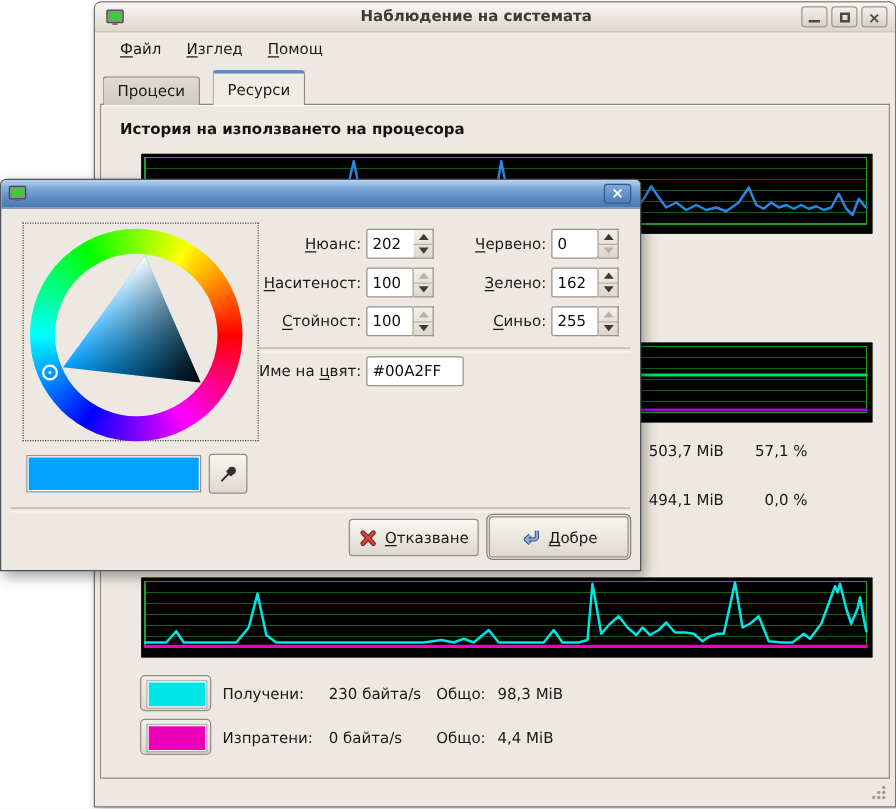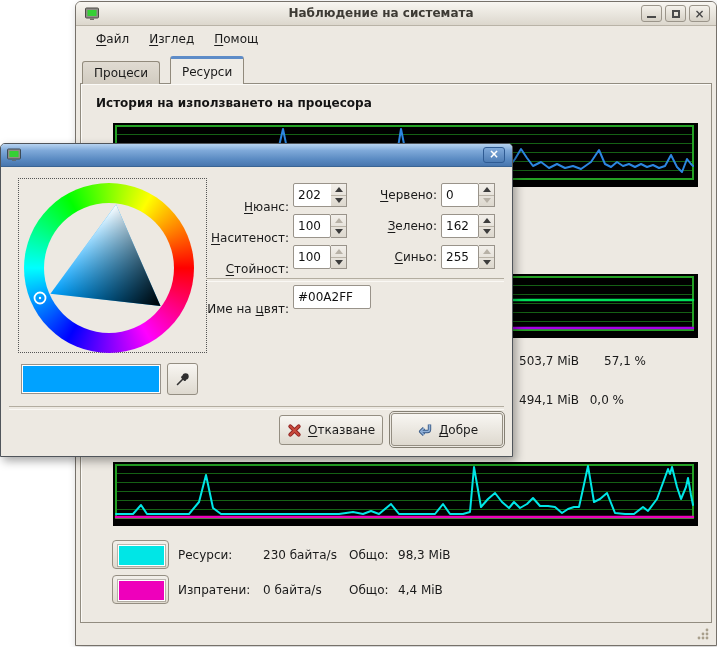--- a/index.html
+++ b/index.html
@@ -46,21 +46,21 @@
              background:linear-gradient(#7FA9DA,#4E7DB5);border:1px solid #2F5B93;color:#fff;font-weight:bold;
              font-size:12px;line-height:13px;text-align:center;}
   .wheel-box{position:absolute;left:17px;top:34px;width:189px;height:175px;border:1px dotted #555;box-sizing:border-box;}
   .ring{position:absolute;left:23px;top:39px;width:170px;height:170px;border-radius:50%;
         background:conic-gradient(hsl(90,100%,50%),hsl(60,100%,50%) 8.3%,hsl(30,100%,50%) 16.7%,hsl(0,100%,50%) 25%,
         hsl(330,100%,50%) 33.3%,hsl(300,100%,50%) 41.7%,hsl(270,100%,50%) 50%,hsl(240,100%,50%) 58.3%,
         hsl(210,100%,50%) 66.7%,hsl(180,100%,50%) 75%,hsl(150,100%,50%) 83.3%,hsl(120,100%,50%) 91.7%,hsl(90,100%,50%));}
   .ring-hole{position:absolute;left:20px;top:20px;width:130px;height:130px;border-radius:50%;background:#EDE9E2;}
   .tri-svg{position:absolute;left:23px;top:39px;width:170px;height:170px;}
   .fld-label{position:absolute;text-align:right;white-space:nowrap;}
-  .hsv-label{left:198px;width:90px;margin-top:12px;}
+  .hsv-label{left:198px;width:90px;}
   .rgb-label{left:353px;width:83px;}
   .entry{position:absolute;height:24px;box-sizing:border-box;background:#fff;border:1px solid #99938A;border-radius:2px;
          font-family:"DejaVu Sans",sans-serif;font-size:12px;padding:2px 4px;color:#111;}
   .spin{position:absolute;width:16px;height:24px;box-sizing:border-box;border:1px solid #99938A;border-left:none;
         background:linear-gradient(#F2EFEA,#DDD8CE);display:flex;flex-direction:column;}
   .spin-half{flex:1;display:flex;align-items:center;justify-content:center;}
   .spin-half.up{border-bottom:1px solid #B9B3A7;}
   .tri-up{width:0;height:0;border-left:4px solid transparent;border-right:4px solid transparent;border-bottom:5px solid #3C3C3C;}
   .tri-down{width:0;height:0;border-left:4px solid transparent;border-right:4px solid transparent;border-top:5px solid #3C3C3C;}
   .spin-half.disabled .tri-up{border-bottom-color:#B7B1A6;}
@@ -131,38 +131,38 @@
         <line x1="3" x2="580" y1="38.333333333333336" y2="38.333333333333336" stroke="#156015" stroke-width="1" shape-rendering="crispEdges"></line>
         <line x1="3" x2="580" y1="47.166666666666664" y2="47.166666666666664" stroke="#156015" stroke-width="1" shape-rendering="crispEdges"></line>
         <rect x="3" y="3" width="577" height="53" fill="none" stroke="#23A023" stroke-width="1.2" shape-rendering="crispEdges"></rect>
         <polyline points="3,26 580,26" fill="none" stroke="#00E05A" stroke-width="2.5" stroke-linejoin="round" stroke-linecap="round"></polyline>
         <polyline points="3,54 580,54" fill="none" stroke="#A800E8" stroke-width="2.5" stroke-linejoin="round" stroke-linecap="round"></polyline>
       </svg></div>
 
   <span class="mem-val" style="left:443px;top:352px">503,7 MiB</span>
   <span class="mem-val pct" style="left:505px;top:352px">57,1 %</span>
   <span class="mem-val" style="left:443px;top:391px">494,1 MiB</span>
-  <span class="mem-val pct" style="left:483px;top:391px">0,0 %</span>
+  <span class="mem-val pct" style="left:505px;top:391px">0,0 %</span>
 
   <div class="chart" id="net-chart"><svg viewBox="0 0 585 64" width="100%" height="100%">
         <rect x="0" y="0" width="585" height="64" fill="#000000"></rect>
         <line x1="3" x2="580" y1="11.833333333333334" y2="11.833333333333334" stroke="#156015" stroke-width="1" shape-rendering="crispEdges"></line>
         <line x1="3" x2="580" y1="20.666666666666668" y2="20.666666666666668" stroke="#156015" stroke-width="1" shape-rendering="crispEdges"></line>
         <line x1="3" x2="580" y1="29.5" y2="29.5" stroke="#156015" stroke-width="1" shape-rendering="crispEdges"></line>
         <line x1="3" x2="580" y1="38.333333333333336" y2="38.333333333333336" stroke="#156015" stroke-width="1" shape-rendering="crispEdges"></line>
         <line x1="3" x2="580" y1="47.166666666666664" y2="47.166666666666664" stroke="#156015" stroke-width="1" shape-rendering="crispEdges"></line>
         <rect x="3" y="3" width="577" height="53" fill="none" stroke="#23A023" stroke-width="1.2" shape-rendering="crispEdges"></rect>
         <polyline points="3,52 12,52 20,52 28,43 34,52 48,52 62,52 76,52 86,40 93,13 100,46 108,52 128,52 148,52 168,52 188,52 208,52 226,52 240,50 250,52 258,49 266,52 278,42 286,52 298,52 310,52 322,52 330,42 337,52 350,52 357,50 361,5 368,45 375,37 382,31 389,40 396,46 401,40 407,46 414,42 420,36 427,44 435,44 442,45 449,51 455,47 461,45 466,45 470,27 475,4 481,40 487,37 494,31 502,51 512,52 521,52 530,45 535,49 544,37 551,18 555,7 557,12 559,5 564,25 568,37 573,25 575,16 578,33 580,43" fill="none" stroke="#00E6E6" stroke-width="2" stroke-linejoin="round" stroke-linecap="round"></polyline>
         <polyline points="3,55 580,55" fill="none" stroke="#EE00BB" stroke-width="2.5" stroke-linejoin="round" stroke-linecap="round"></polyline>
       </svg></div>
 
   <div class="color-btn" style="top:538px">
     <div class="swatch" style="background: rgb(0, 230, 230);"></div>
   </div>
-  <span class="leg-txt" style="left:102px;top:546px">Ресурси:</span>
+  <span class="leg-txt" style="left:102px;top:546px">Получени:</span>
   <span class="leg-txt" style="left:187px;top:546px">230 байта/s</span>
   <span class="leg-txt" style="left:273px;top:546px">Общо:</span>
   <span class="leg-txt" style="left:322px;top:546px">98,3 MiB</span>
 
   <div class="color-btn" style="top:573px">
     <div class="swatch" style="background: rgb(238, 0, 187);"></div>
   </div>
   <span class="leg-txt" style="left:102px;top:581px">Изпратени:</span>
   <span class="leg-txt" style="left:187px;top:581px">0 байта/s</span>
   <span class="leg-txt" style="left:273px;top:581px">Общо:</span>

